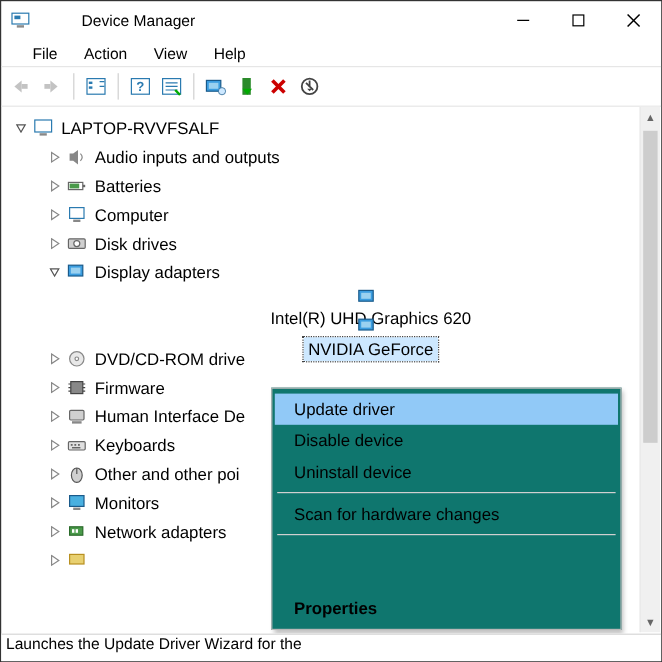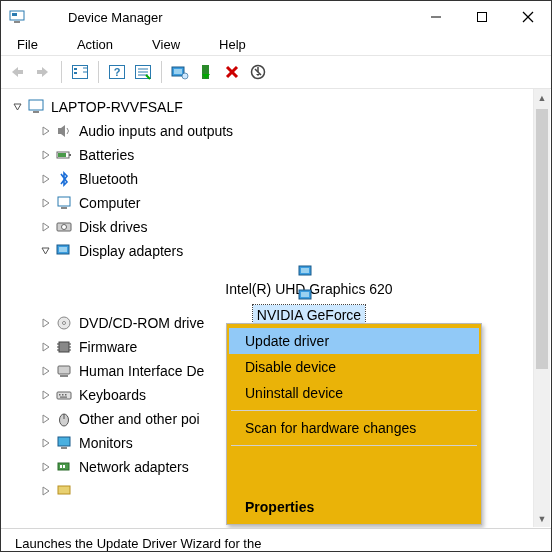--- a/index.html
+++ b/index.html
@@ -5,21 +5,21 @@
 * { box-sizing: border-box; margin: 0; padding: 0; }
 body { font-family: "Segoe UI", Tahoma, sans-serif; font-size: 13px; background: #fff; width: 552px; height: 552px; overflow: hidden; position: relative; border: 1px solid #333; }
 
 .titlebar { height: 32px; display: flex; align-items: center; padding: 0 0 0 8px; gap: 35px; }
 .titlebar .app-icon { width: 16px; height: 16px; margin-right: 8px; }
 .titlebar .title { flex: 1; font-size: 13px; }
 .win-controls { display: flex; }
 .win-btn { width: 46px; height: 32px; display: flex; align-items: center; justify-content: center; }
 .win-btn svg { pointer-events: none; }
 
-.menubar { height: 22px; display: flex; align-items: center; padding: 0 6px; gap: 19px; }
+.menubar { height: 22px; display: flex; align-items: center; padding: 0 16px; gap: 2px; }
 .menu-item { padding: 2px 10px; font-size: 13px; }
 
 .toolbar { height: 34px; border-top: 1px solid #e6e6e6; border-bottom: 1px solid #e6e6e6; display: flex; align-items: center; padding: 0 4px; gap: 2px; }
 .tool-btn { width: 24px; height: 24px; display: flex; align-items: center; justify-content: center; border: 1px solid transparent; }
 .tool-btn.disabled { opacity: 0.5; }
 .tool-sep { width: 1px; height: 22px; background: #d0d0d0; margin: 0 4px; }
 
 .tree-container { position: absolute; top: 88px; bottom: 24px; left: 0; right: 0; overflow: hidden; }
 .tree { padding: 6px 0 0 6px; height: 100%; overflow: hidden; }
 .scrollbar { position: absolute; right: 1px; top: 0; bottom: 0; width: 17px; background: #f0f0f0; border-left: 1px solid #e9e9e9; }
@@ -29,27 +29,27 @@
 .node { display: flex; align-items: center; height: 24px; white-space: nowrap; }
 .exp { width: 14px; height: 14px; display: flex; align-items: center; justify-content: center; color: #7a7a7a; margin-right: 2px; }
 .exp svg { display:block; }
 .icon { width: 18px; height: 18px; margin-right: 6px; display: flex; align-items: center; justify-content: center; flex-shrink:0; }
 .label { font-size: 14px; }
 .sel { background: #cde8ff; outline: 1px dotted #444; }
 .lvl0 { padding-left: 4px; }
 .lvl1 { padding-left: 32px; }
 .lvl2 { padding-left: 60px; flex-direction: column; }
 
-.context-menu { position: absolute; left: 225px; top: 322px; width: 256px; background: #eab308; border: 1px solid #b8b8b8; box-shadow: 2px 3px 4px rgba(0,0,0,0.25); padding: 4px 2px; font-size: 14px; }
+.context-menu { position: absolute; left: 225px; top: 322px; width: 292px; background: #0f766e; border: 1px solid #b8b8b8; box-shadow: 2px 3px 4px rgba(0,0,0,0.25); padding: 4px 2px; font-size: 14px; }
 .context-menu .cm-item { padding: 5px 16px; }
 .context-menu .cm-item.hover { background: #91c9f7; }
 .context-menu .cm-sep { height: 1px; background: #d0d0d0; margin: 4px 2px; }
 .context-menu .cm-item.bold { font-weight: 700; margin-top: 48px; }
 
-.statusbar { position: absolute; left: 0; right: 0; bottom: 0; height: 23px; border-top: 1px solid #d6d6d6; display: flex; align-items: flex-end; padding: 0 14px; font-size: 13px; background: #fff;}
+.statusbar { position: absolute; left: 0; right: 0; bottom: 0; height: 23px; border-top: 1px solid #d6d6d6; display: flex; align-items: flex-start; padding: 0 4px; font-size: 13px; background: #fff;}
 </style>
 </head>
 <body>
 
 <div class="titlebar">
   <span class="app-icon">
     <svg width="16" height="16" viewBox="0 0 16 16">
         <rect x="1" y="2" width="14" height="9" fill="#fff" stroke="#2a7ab0"></rect>
         <rect x="3" y="4" width="5" height="3" fill="#2a7ab0"></rect>
         <rect x="5" y="12" width="6" height="2" fill="#8a8a8a"></rect>
@@ -194,33 +194,20 @@
       <span class="icon">
           <svg width="16" height="16">
             <rect x="1" y="5" width="12" height="6" fill="none" stroke="#666"></rect>
             <rect x="13" y="7" width="2" height="2" fill="#666"></rect>
             <rect x="2" y="6" width="8" height="4" fill="#4a9a4a"></rect>
           </svg>
         </span>
       <span class="label">Batteries</span>
     </div>
 
-    <div class="node lvl1">
-      <span class="exp">
-          <svg width="10" height="10">
-            <path d="M2 1 L8 5 L2 9 Z" fill="none" stroke="#888"></path>
-          </svg>
-        </span>
-      <span class="icon">
-          <svg width="16" height="16">
-            <path d="M5 3 L11 11 L8 14 L8 2 L11 5 L5 13" fill="none" stroke="#1a6ed8" stroke-width="1.6"></path>
-          </svg>
-        </span>
-      <span class="label">Bluetooth</span>
-    </div>
 
 
     <div class="node lvl1">
       <span class="exp">
           <svg width="10" height="10">
             <path d="M2 1 L8 5 L2 9 Z" fill="none" stroke="#888"></path>
           </svg>
         </span>
       <span class="icon">
           <svg width="16" height="16">

